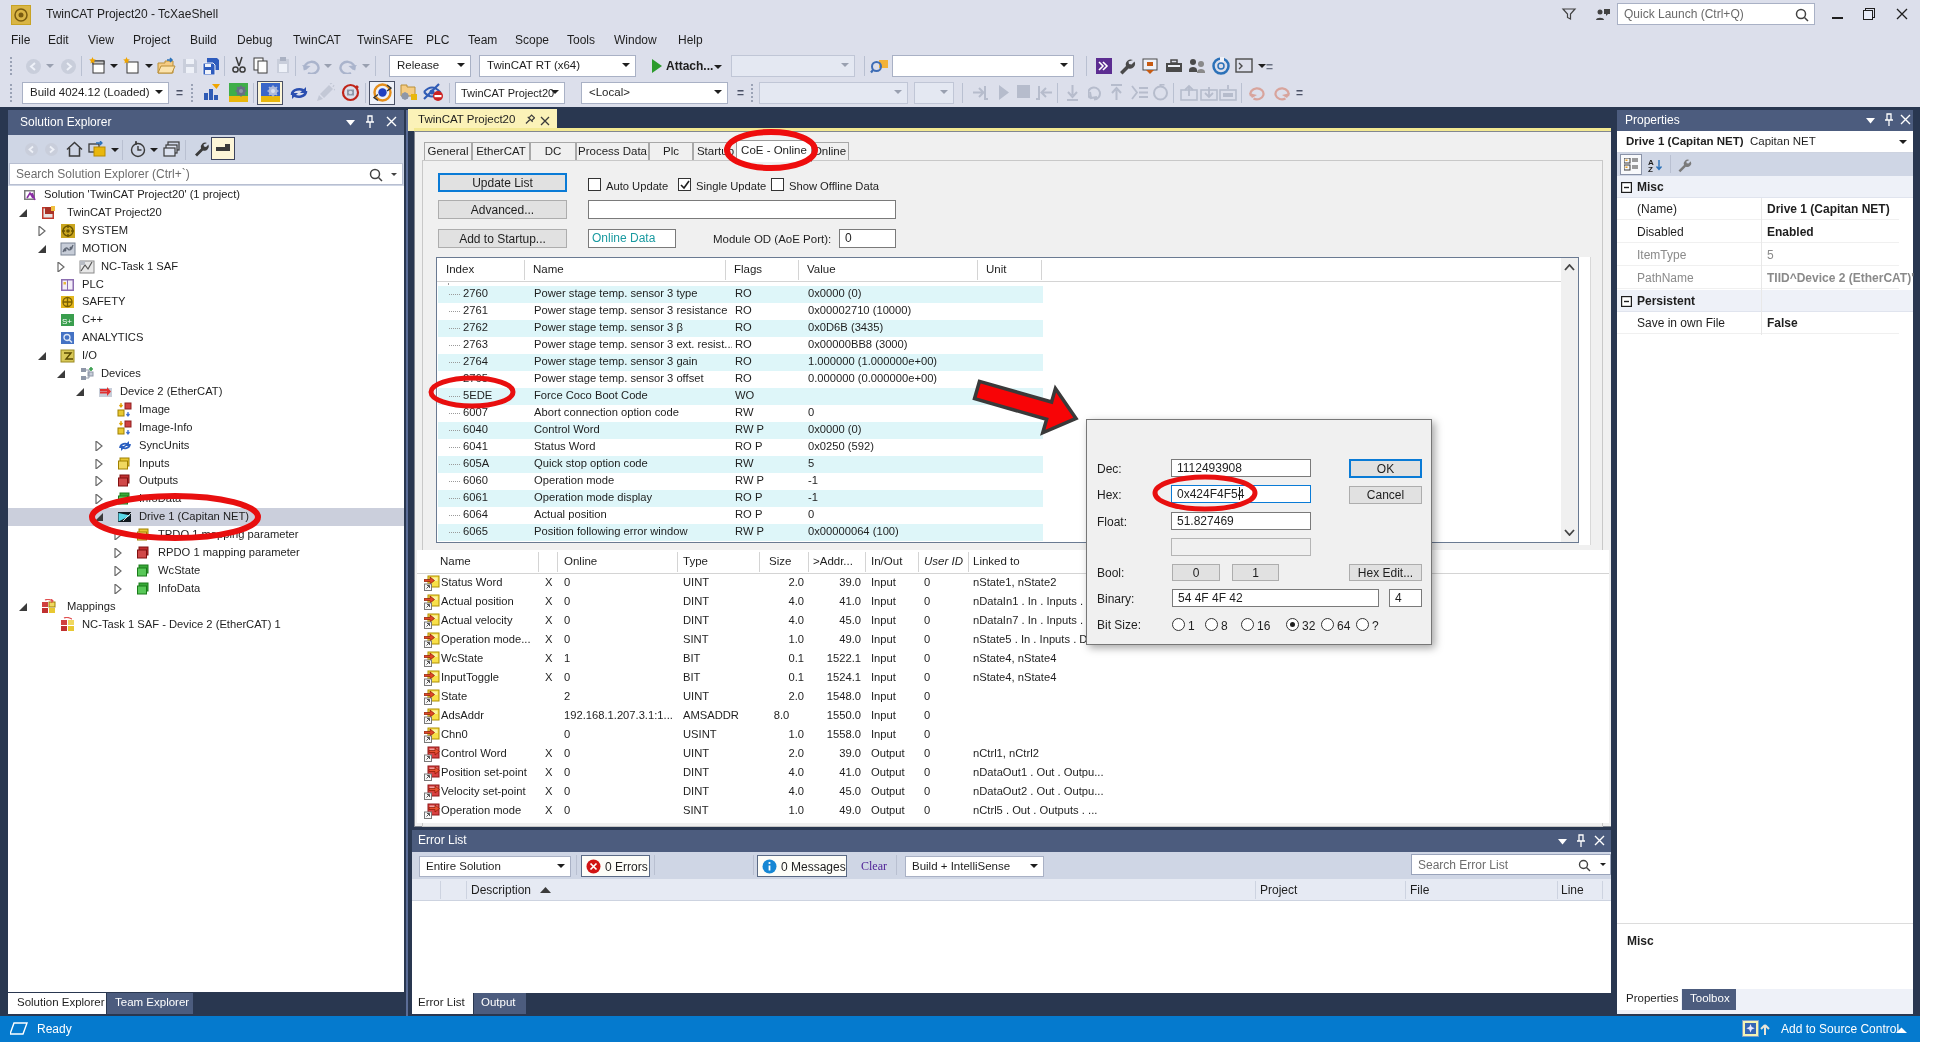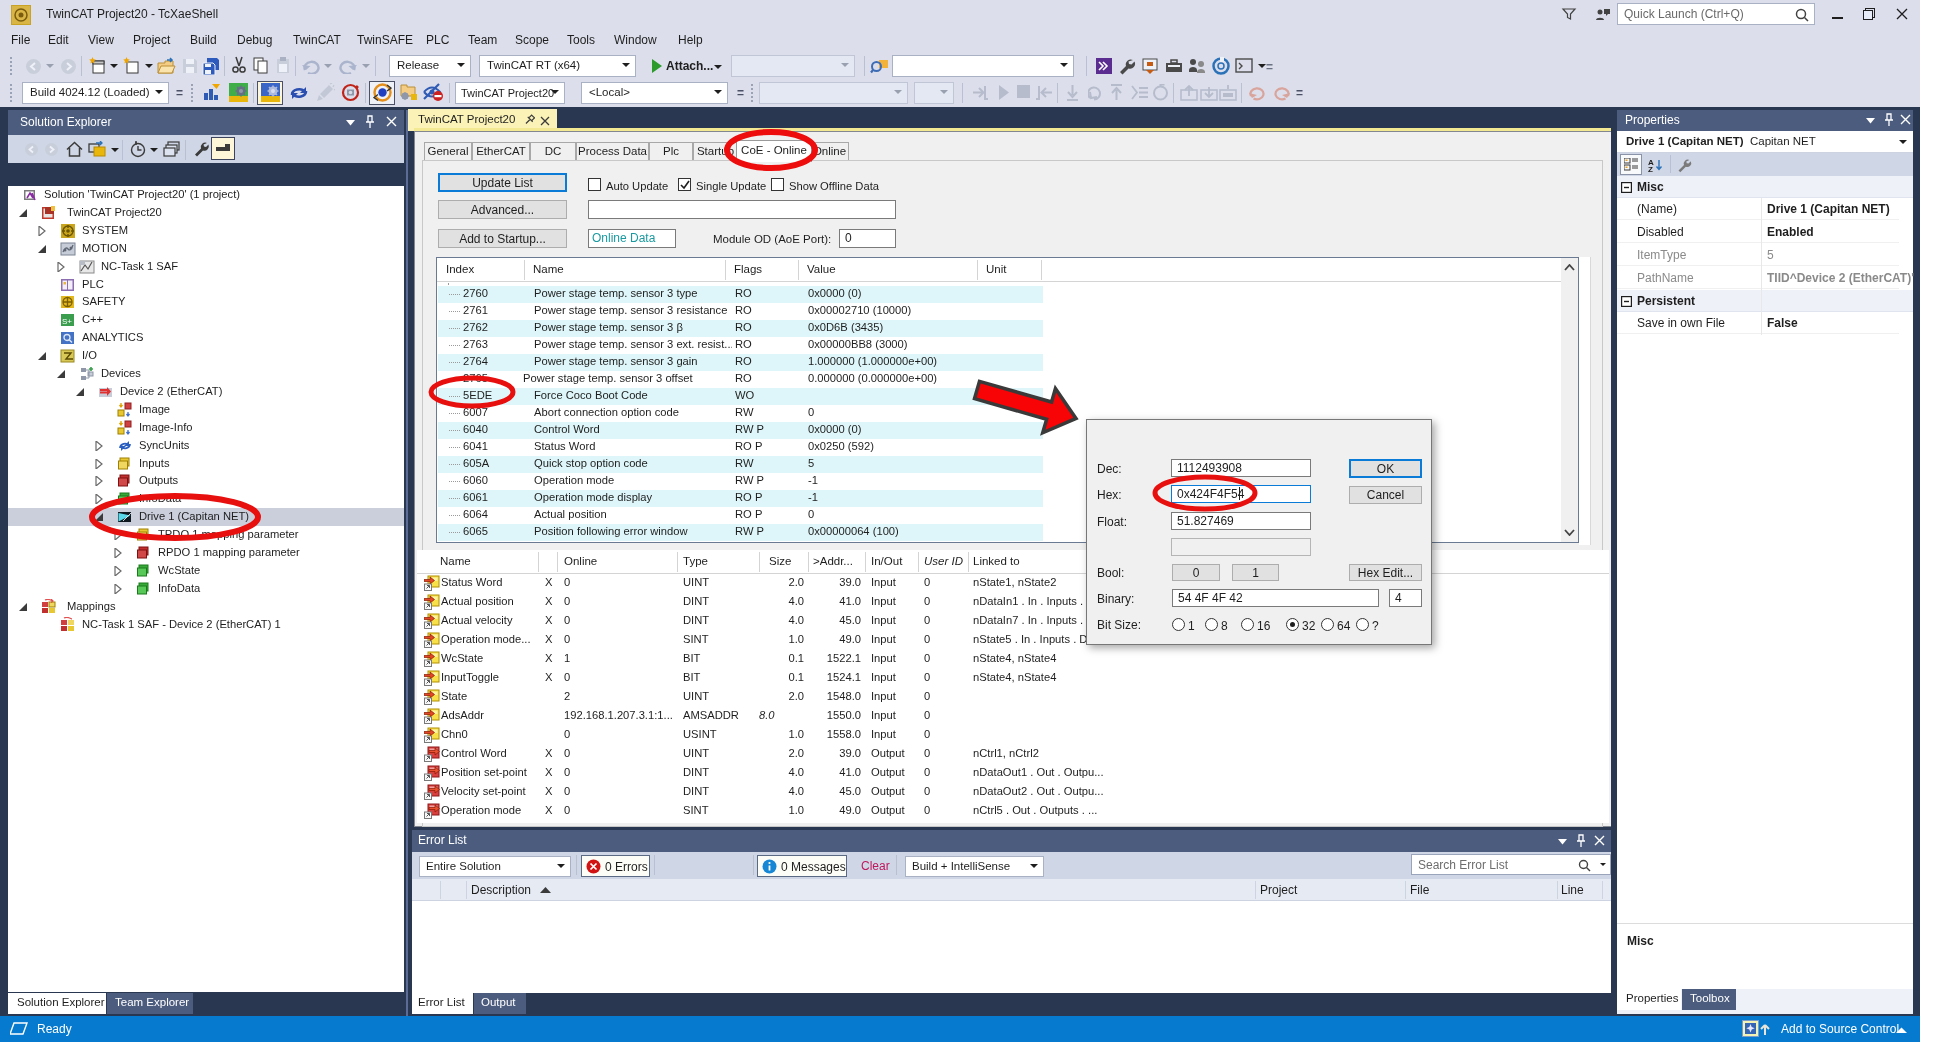--- a/index.html
+++ b/index.html
@@ -405,20 +405,30 @@
         <div class="sep abs" style="left:177px;top:5px;"></div>
         <svg class="abs" style="left:185px;top:6px" width="17" height="17">
             <path d="M14 2 a4.5 4.5 0 0 0 -6 5.5 l-6 6 2 2 6-6 a4.5 4.5 0 0 0 5.5-6 l-2.5 2.5 -2-.5 -.5-2 z" fill="#3b3b3b"></path>
           </svg>
         <div class="abs" style="left:203px;top:2px;width:24px;height:23px;background:#fdf6d8;border:1px solid #3c435c;"></div>
         <svg class="abs" style="left:208px;top:9px" width="15" height="9">
             <rect x="0" y="3" width="14" height="4" fill="#3b3b3b"></rect>
             <rect x="9" y="0" width="5" height="4" fill="#3b3b3b"></rect>
           </svg>
       </div>
+      <div class="abs" style="left:0;top:53px;width:396px;height:23px;background:#cfd6e5;">
+        <div class="abs" style="left:1px;top:0px;width:394px;height:22px;background:#ffffff;border:1px solid #b8bfd1;">
+          <div style="padding:3px 0 0 6px;color:#6d6d6d;font-size:12px;">Search Solution Explorer (Ctrl+`)</div>
+          <svg class="abs" style="right:18px;top:3px" width="16" height="16">
+              <circle cx="7" cy="7" r="4.5" fill="none" stroke="#424242" stroke-width="1.5"></circle>
+              <line x1="10.5" y1="10.5" x2="14" y2="14" stroke="#424242" stroke-width="1.5"></line>
+            </svg>
+          <div class="car abs" style="right:5px;top:9px;width:0;height:0;border-left:3.5px solid transparent;border-right:3.5px solid transparent;border-top:3.5px solid #424242;"></div>
+        </div>
+      </div>
       <div class="abs panel" style="left:0;top:76px;width:396px;height:806px;" id="tree">
 <div class="trow" style="top:0.0px;">
             <div class="ticon" style="left:14px"><svg width="16" height="16" viewBox="0 0 16 16">
                 <rect x="2" y="3" width="11" height="10" fill="#7a7a7a"></rect>
                 <rect x="3.5" y="4.5" width="8" height="7" fill="#ffffff"></rect>
                 <path d="M5 11 l3-5 3 5 M10 6 l3 7" stroke="#8a2da5" stroke-width="1.6" fill="none"></path>
               </svg></div>
             <div class="lbl" style="left:36px">Solution 'TwinCAT Project20' (1 project)</div>
           </div>
 <div class="trow" style="top:17.9px;">
@@ -774,21 +784,21 @@
                     <div style="left:11px;width:11px;top:8px;border-top:1px dotted #9a9a9a;"></div>
                     <div style="left:25px;">2764</div>
                     <div style="left:96px;width:198px;overflow:hidden;">Power stage temp. sensor 3 gain</div>
                     <div style="left:297px;">RO</div>
                     <div style="left:370px;">1.000000  (1.000000e+00)</div>
                   </div>
 <div class="coe-r" style="top:88px;">
                     <div style="left:0;width:605px;height:17px;background:#ffffff;top:0;"></div>
                     <div style="left:11px;width:11px;top:8px;border-top:1px dotted #9a9a9a;"></div>
                     <div style="left:25px;">2765</div>
-                    <div style="left:85px;width:198px;overflow:hidden;">Power stage temp. sensor 3 offset</div>
+                    <div style="left:96px;width:198px;overflow:hidden;">Power stage temp. sensor 3 offset</div>
                     <div style="left:297px;">RO</div>
                     <div style="left:370px;">0.000000  (0.000000e+00)</div>
                   </div>
 <div class="coe-r" style="top:105px;">
                     <div style="left:0;width:605px;height:17px;background:#def6f9;top:0;"></div>
                     <div style="left:11px;width:11px;top:8px;border-top:1px dotted #9a9a9a;"></div>
                     <div style="left:25px;">5EDE</div>
                     <div style="left:96px;width:198px;overflow:hidden;">Force Coco Boot Code</div>
                     <div style="left:297px;">WO</div>
                     <div style="left:370px;"></div>
@@ -1020,21 +1030,21 @@
                   <div style="left:7px;top:1px;"><svg width="16" height="16">
                       <rect x="4" y="1" width="11" height="11" fill="#f8e04a" stroke="#b09000"></rect>
                       <rect x="5.5" y="2.5" width="8" height="3.5" fill="#fcf2a0"></rect>
                       <path d="M0 4.5 h6 l0 -2.5 4.5 3.5 -4.5 3.5 0 -2.5 h-6 z" fill="#e04828" stroke="#8a1800" stroke-width="0.7"></path>
                       <rect x="0.5" y="9" width="7" height="6.5" fill="#f8f8f8" stroke="#787878"></rect>
                       <path d="M2.5 13.5 l3 -3 M3 10.5 h2.5 v2.5" stroke="#555555" stroke-width="1" fill="none"></path>
                     </svg></div>
                   <div style="left:24px;">AdsAddr</div>
                   <div style="left:147px;width:112px;overflow:hidden;">192.168.1.207.3.1:1...</div>
                   <div style="left:266px;">AMSADDR</div>
-                  <div style="left:342px;width:45px;text-align:left;font-style:italic;">8.0</div>
+                  <div style="left:342px;width:45px;text-align:center;">8.0</div>
                   <div style="left:391px;width:53px;text-align:right;">1550.0</div>
                   <div style="left:454px;">Input</div>
                   <div style="left:507px;">0</div>
                   <div style="left:556px;"></div>
                 </div>
 <div class="vrow" style="top:176px;">
                   <div style="left:7px;top:1px;"><svg width="16" height="16">
                       <rect x="4" y="1" width="11" height="11" fill="#f8e04a" stroke="#b09000"></rect>
                       <rect x="5.5" y="2.5" width="8" height="3.5" fill="#fcf2a0"></rect>
                       <path d="M0 4.5 h6 l0 -2.5 4.5 3.5 -4.5 3.5 0 -2.5 h-6 z" fill="#e04828" stroke="#8a1800" stroke-width="0.7"></path>
@@ -1166,21 +1176,21 @@
         </div>
         <div class="sep abs" style="left:341px;top:3px;"></div>
         <div class="abs" style="left:345px;top:3px;width:90px;height:22px;background:#fdfdf8;border:1px solid #5a6a85;">
           <svg class="abs" style="left:4px;top:3px" width="15" height="15">
               <circle cx="7.5" cy="7.5" r="7" fill="#1687d4"></circle>
               <path d="M7.5 6.5 v5" stroke="#ffffff" stroke-width="1.8"></path>
               <circle cx="7.5" cy="4" r="1.1" fill="#ffffff"></circle>
             </svg>
           <div class="abs" style="left:23px;top:4px;">0 Messages</div>
         </div>
-        <div class="abs" style="left:449px;top:7px;color:#be185d;">Clear</div>
+        <div class="abs" style="left:449px;top:7px;color:#4c1d95;font-family:Liberation Serif, serif;">Clear</div>
         <div class="sep abs" style="left:484px;top:3px;"></div>
         <div class="combo" style="left:493px;top:4px;width:139px;height:21px;">
             <div style="padding:3px 0 0 6px;">Build + IntelliSense</div>
             <div class="car"></div>
           </div>
         <div class="abs" style="left:999px;top:2px;width:200px;height:21px;background:#ffffff;border:1px solid #9aa4bb;">
           <div style="padding:3px 0 0 6px;color:#6d6d6d;">Search Error List</div>
           <svg class="abs" style="right:18px;top:3px" width="15" height="15">
               <circle cx="6.5" cy="6.5" r="4" fill="none" stroke="#424242" stroke-width="1.4"></circle>
               <line x1="9.5" y1="9.5" x2="13" y2="13" stroke="#424242" stroke-width="1.4"></line>

